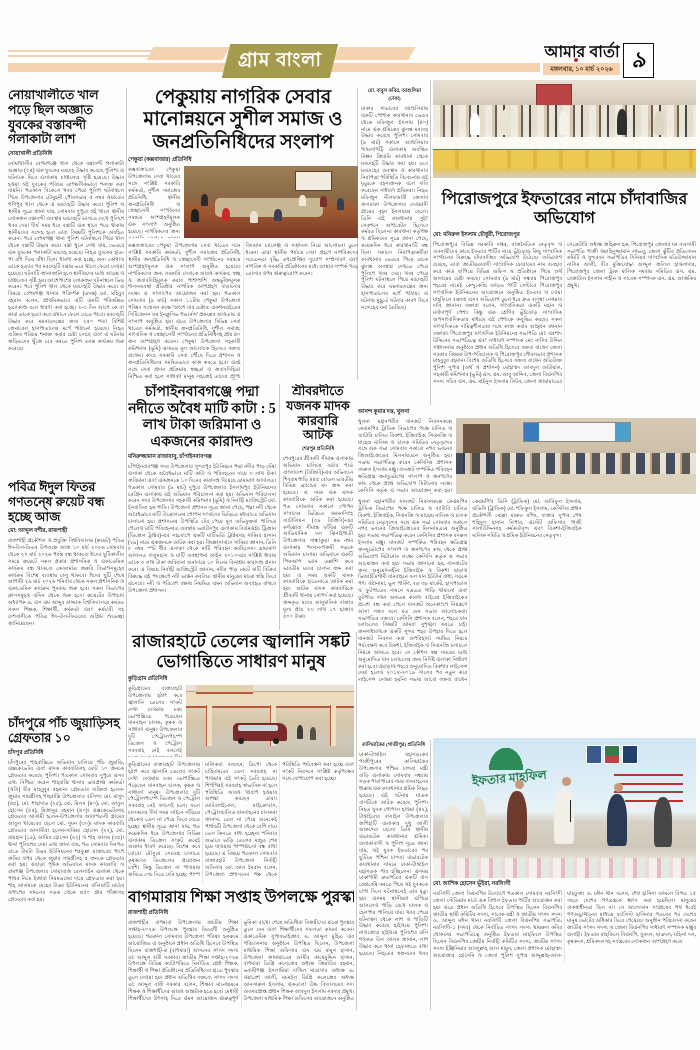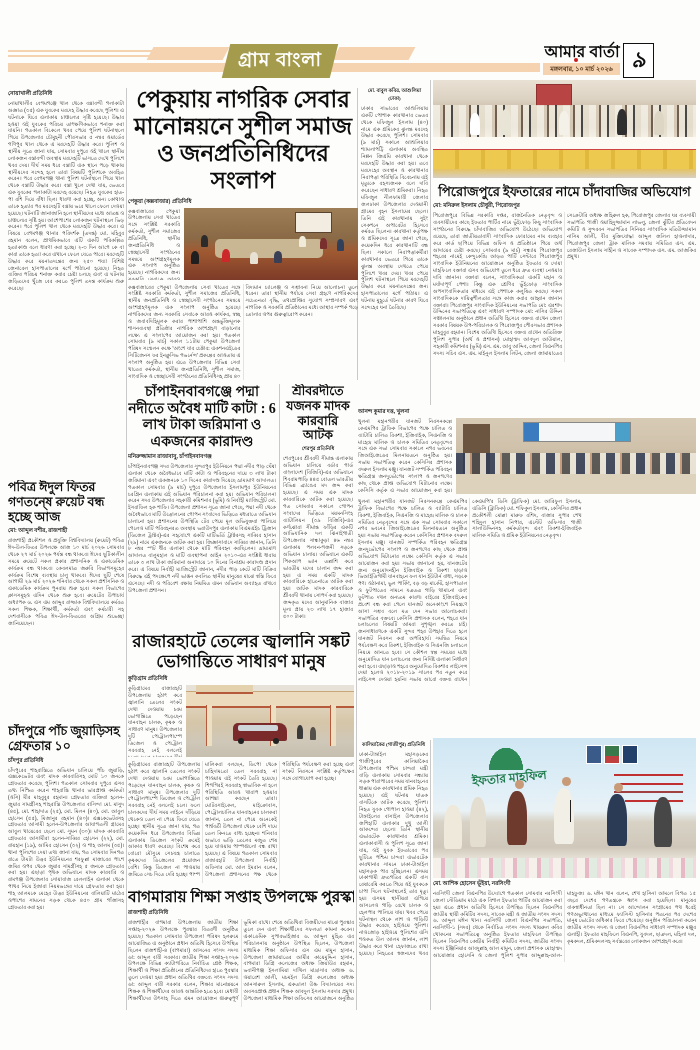--- a/index.html
+++ b/index.html
@@ -66,38 +66,39 @@
   </div>
 
   <div class="vrule" style="left:126px;top:88px;height:922px;"></div>
   <div class="vrule" style="left:357px;top:88px;height:292px;"></div>
   <div class="vrule" style="left:279px;top:384px;height:246px;"></div>
   <div class="vrule" style="left:356px;top:632px;height:378px;"></div>
   <div class="vrule" style="left:430px;top:80px;height:325px;"></div>
   <div class="vrule" style="left:430px;top:740px;height:270px;"></div>
 
   <article class="art" id="art-noakhali" style="left:8px;top:88px;width:116px;height:390px;">
+    <h2 class="hl left" style="font-size:12.5px;">নোয়াখালীতে খাল পড়ে ছিল অজ্ঞাত যুবকের বস্তাবন্দী গলাকাটা লাশ</h2>
     <div class="byline">নোয়াখালী প্রতিনিধি</div>
     <div class="body" style="height:312px;">নোয়াখালীর বেগমগঞ্জে খাল থেকে বস্তাবন্দী গলাকাটা অজ্ঞাত (৩৫) এক যুবকের মরদেহ উদ্ধার করেছে পুলিশ। এ ঘটনাকে ঘিরে এলাকায় চাঞ্চল্যের সৃষ্টি হয়েছে। উদ্ধার হওয়া ওই যুবকের পরিচয় তাৎক্ষণিকভাবে শনাক্ত করা যায়নি। গতকাল বিকেলে খবর পেয়ে পুলিশ ঘটনাস্থলে গিয়ে উপজেলার চৌমুহনী পৌরসভার ৫ নম্বর ওয়ার্ডের গণিপুর খাল থেকে এ মরদেহটি উদ্ধার করে। পুলিশ ও স্থানীয় সূত্রে জানা যায়, সোমবার দুপুরে ওই খালে স্থানীয় লোকজন বস্তাবন্দী অবস্থায় মরদেহটি ভাসতে দেখে পুলিশে খবর দেয়। দীর্ঘ সময় ধরে বস্তাটি এক স্থানে পড়ে থাকায় স্থানীয়দের সন্দেহ হলে তারা বিষয়টি পুলিশকে অবহিত করেন। পরে বেগমগঞ্জ থানা পুলিশ ঘটনাস্থলে গিয়ে খাল থেকে বস্তাটি উদ্ধার করে। বস্তা খুলে দেখা যায়, ভেতরে এক যুবকের গলাকাটা মরদেহ রয়েছে। নিহত যুবকের হাত-পা রশি দিয়ে বাঁধা ছিল। ধারণা করা হচ্ছে, অন্য কোথাও তাকে হত্যার পর মরদেহটি বস্তায় ভরে খালে ফেলে দেওয়া হয়েছে। ঘটনাটি জানাজানি হলে স্থানীয়দের মধ্যে আতঙ্ক ও চাঞ্চল্যের সৃষ্টি হয়। আশেপাশের লোকজন ঘটনাস্থলে ভিড় করেন। পরে পুলিশ খাল থেকে মরদেহটি উদ্ধার করে। এ বিষয়ে বেগমগঞ্জ থানার পরিদর্শক (তদন্ত) মো. মহিবুর রহমান বলেন, প্রাথমিকভাবে এটি একটি পরিকল্পিত হত্যাকাণ্ড বলে ধারণা করা হচ্ছে। ২-৩ দিন আগে কে বা কারা তাকে হত্যা করে এখানে ফেলে যেতে পারে। মরদেহটি উদ্ধার করে ময়নাতদন্তের জন্য ২৫০ শয্যা বিশিষ্ট জেনারেল হাসপাতালের মর্গে পাঠানো হয়েছে। নিহত ব্যক্তির পরিচয় শনাক্ত করার চেষ্টা চলছে এবং এ ঘটনায় জড়িতদের খুঁজে বের করতে পুলিশ তদন্ত কার্যক্রম শুরু করেছে।</div>
   </article>
 
   <article class="art" id="art-ruet" style="left:8px;top:480px;width:116px;height:232px;">
     <h2 class="hl left" style="font-size:12.5px;">পবিত্র ঈদুল ফিতর গণতন্ষে রুয়েট বন্ধ হচ্ছে আজ</h2>
     <div class="byline">মো: আব্দুল বশীর, রাজশাহী</div>
     <div class="body" style="height:168px;">রাজশাহী প্রকৌশল ও প্রযুক্তি বিশ্ববিদ্যালয় (রুয়েট) পবিত্র ঈদ-উল-ফিতর উপলক্ষে আজ ১০ মার্চ ২০২৬ সোমবার থেকে ২৭ মার্চ ২০২৬ পর্যন্ত বন্ধ থাকবে। ঈদের ছুটিকালীন সময়ে রুয়েটে সকল প্রকার প্রশাসনিক ও একাডেমিক কার্যক্রম বন্ধ থাকবে। কেবলমাত্র জরুরি বিভাগসমূহের কার্যক্রম বিশেষ ব্যবস্থায় চালু থাকবে। ঈদের ছুটি শেষে আগামী ২৯ মার্চ ২০২৬ শনিবার থেকে সকল প্রশাসনিক ও একাডেমিক কার্যক্রম পুনরায় শুরু হবে। সকল বিভাগের ক্লাসসমূহও এদিন থেকে শুরু হবে। রুয়েটের উপাচার্য অধ্যাপক ড. এস এম আব্দুর রাজ্জাক বিশ্ববিদ্যালয়ে কর্মরত সকল শিক্ষক, শিক্ষার্থী, কর্মকর্তা এবং কর্মচারী সহ দেশবাসীকে পবিত্র ঈদ-উল-ফিতরের অগ্রিম শুভেচ্ছা জানিয়েছেন।</div>
   </article>
 
-  <article class="art" id="art-chandpur" style="left:8px;top:716px;width:116px;height:294px;margin-top:8px;">
+  <article class="art" id="art-chandpur" style="left:8px;top:716px;width:116px;height:294px;">
     <h2 class="hl left" style="font-size:12.5px;">চাঁদপুরে পাঁচ জুয়াড়িসহ গ্রেফতার ১০</h2>
     <div class="byline">চাঁদপুর প্রতিনিধি</div>
     <div class="body" style="height:230px;">চাঁদপুরের শাহরাস্তিতে অভিযান চালিয়ে পাঁচ জুয়াড়ি, এক্সকেভেটর এবং মাদক কারবারিসহ মোট ১০ জনকে গ্রেফতার করেছে পুলিশ। গতকাল সোমবার দুপুরে এসব তথ্য নিশ্চিত করেন শাহরাস্তি থানার ভারপ্রাপ্ত কর্মকর্তা (ওসি) মীর মাহবুবুর রহমান। গ্রেফতার ব্যক্তিরা হলেন-জুয়ার সামগ্রীসহ শাহরাস্তি উপজেলার বাসিন্দা মো. মাসুদ (৪৫), মো. শাহাদাত (২৫), মো. মিলন (৪০), মো. আবুল হোসেন (৫৫), মিজানুর রহমান (৪০)। এক্সকেভেটরসহ গ্রেফতার আসামী হলেন-উপজেলার আযাগতলী গ্রামের আবুল খায়েরের ছেলে মো. সুমন (৩০)। মাদক কারবারি গ্রেফতার আসামীরা হলেন-সাব্বির হোসেন (২২), মো. রায়হান (১৯), আমির হোসেন (৩২) ও শাহ আলম (৩৫)। থানা পুলিশের দেয়া তথ্য জানা যায়, গত সোমবার দিনগত রাতে টামটা উত্তর ইউনিয়নের শরফুল্লা মাজারের পাশে জমির ওপর থেকে জুয়ার সামগ্রীসহ ৫ জনকে গ্রেফতার করা হয়। এছাড়া পৃথক অভিযানে মাদক কারবারি ও রামগঞ্জ উপজেলার সোয়াবাজ রেললাইন এলাকা থেকে পাথর নিয়ে ইজারা নিয়মভঙ্গের দায়ে গ্রেফতার করা হয়। শাহ আলমকে মেহের উত্তর ইউনিয়নের বালিয়াটি মাঠের ওপাশের সামনের সড়ক থেকে ৪৫০ গ্রাম গাঁজাসহ গ্রেফতার করা হয়।</div>
   </article>
 
   <article class="art" style="left:128px;top:86px;width:230px;height:294px;">
-    <h2 class="hl" style="font-size:23px;">পেকুয়ায় নাগরিক সেবার মানোন্নয়নে সুশীল সমাজ ও জনপ্রতিনিধিদের সংলাপ</h2>
+    <h2 class="hl" style="font-size:19px;">পেকুয়ায় নাগরিক সেবার মানোন্নয়নে সুশীল সমাজ ও জনপ্রতিনিধিদের সংলাপ</h2>
     <div class="byline">পেকুয়া (কক্সবাজার) প্রতিনিধি</div>
     <div class="row" style="height:72px;">
       <div class="body" style="width:52px;height:72px;">কক্সবাজারের পেকুয়া উপজেলায় সেবা খাতের সঙ্গে সংশ্লিষ্ট সরকারি কর্মকর্তা, সুশীল সমাজের প্রতিনিধি, স্থানীয় জনপ্রতিনিধি ও স্বেচ্ছাসেবী সংগঠনের সমন্বয়ে অংশগ্রহণমূলক এক সংলাপ অনুষ্ঠিত হয়েছে। নাগরিকদের জন্য সরকারি সেবাকে আরও কার্যকর, স্বচ্ছ ও জবাবদিহিমূলক করার পাশাপাশি অন্তর্ভুক্তিমূলক শাসনব্যবস্থা প্রতিষ্ঠার নাগরিক অংশগ্রহণ বাড়ানোর লক্ষ্যে এ সংলাপের আয়োজন করা হয়। গতকাল সোমবার (৯ মার্চ) সকাল ১১টায় পেকুয়া উপজেলা পরিষদ সম্মেলন কক্ষে 'অংশে যার চেক্টার: একশনএইডের সিটিজেনস ফর ইনক্লুসিভ গভর্নেন্স' প্রকল্পের আওতায় এ সংলাপ অনুষ্ঠিত হয়। এতে উপজেলার বিভিন্ন সেবা খাতের কর্মকর্তা, স্থানীয় জনপ্রতিনিধি, সুশীল সমাজ, সাংবাদিক ও স্বেচ্ছাসেবী সংগঠনের প্রতিনিধিসহ প্রায় ৪০ জন অংশগ্রহণ করেন। পেকুয়া উপজেলা সহকারী কমিশনার (ভূমি) এসময়ে মূল আলোচক হিসেবে বক্তব্য রাখেন। কাছে সরকারি সেবা পৌঁছে দিতে প্রশাসন ও জনপ্রতিনিধিদের সমন্বিতভাবে কাজ করতে হবে। এরই সঙ্গে সেবা প্রদান প্রক্রিয়ায় স্বচ্ছতা ও জবাবদিহিতা নিশ্চিত করা হলে সাধারণ মানুষ সহজেই তাদের প্রাপ্য সেবা গ্রহণ করতে পারবে। আলোচনায় অংশগ্রহণকারীরা স্বাস্থ্যসেবা, কৃষি সহায়তা, সামাজিক নিরাপত্তা কর্মসূচি, শিক্ষা, নারী ও শিশু উন্নয়নসহ বিভিন্ন সেবা খাতে বিদ্যমান চ্যালেঞ্জ ও সম্ভাবনা নিয়ে আলোচনা তুলে ধরেন। তারা স্থানীয় পর্যায়ে সেবা গ্রহণে নাগরিকদের সচেতনতা বৃদ্ধি, তথ্যপ্রাপ্তির সুযোগ সম্প্রসারণ এবং নাগরিক ও সরকারি প্রতিষ্ঠানের মধ্যে আস্থার সম্পর্ক গড়ে তোলার ওপর গুরুত্বারোপ করেন।</div>
       <div class="photo ph-pekua">
         <div class="abs" style="left:64%;top:6%;width:20%;height:26%;background:#f3ede1;border:1px solid #5a4430;"></div>
         <div class="abs" style="left:18%;top:44%;width:62%;height:26%;background:#c9b794;border-radius:5px;"></div>
         <div class="fig" style="left:10%;top:38%;width:7px;height:12px;background:#2b2b2b;"></div>
         <div class="fig" style="left:22%;top:58%;width:8px;height:13px;background:#cc2a2a;"></div>
         <div class="fig" style="left:38%;top:62%;width:8px;height:12px;background:#e8e2d4;"></div>
         <div class="fig" style="left:52%;top:60%;width:8px;height:12px;background:#3a3f55;"></div>
@@ -120,27 +121,27 @@
       <div class="abs" style="left:39%;top:4%;width:13%;height:20%;background:#b84444;border:1px solid #903030;"></div>
       <div class="crowd" style="left:0;top:26%;width:100%;height:36%;background:repeating-linear-gradient(90deg,#f4f0e6 0 7px,#d9cdba 7px 10px,#675647 10px 12px,#efeade 12px 18px,#3c3c3c 18px 20px,#e9e2d2 20px 26px);opacity:.9;"></div>
       <div class="abs" style="left:0;top:58%;width:100%;height:12%;background:#fcfaf3;"></div>
       <div class="abs" style="left:0;top:70%;width:100%;height:20%;background:repeating-linear-gradient(90deg,#eec94f 0 22px,#e0b93c 22px 26px);border-top:1px solid #c44;"></div>
       <div class="fig" style="left:14%;top:34%;width:10px;height:22px;background:#ffffff;"></div>
       <div class="fig" style="left:26%;top:30%;width:10px;height:26px;background:#e8e4d6;"></div>
       <div class="fig" style="left:48%;top:32%;width:10px;height:24px;background:#f4f1e8;"></div>
       <div class="fig" style="left:70%;top:30%;width:10px;height:26px;background:#2f2f2f;"></div>
       <div class="fig" style="left:84%;top:32%;width:10px;height:24px;background:#ddd6c4;"></div>
     </div>
-    <h2 class="hl" style="font-size:13px;margin-top:6px;">পিরোজপুরে ইফতারের নামে চাঁদাবাজির অভিযোগ</h2>
+    <h2 class="hl" style="font-size:16px;margin-top:12px;">পিরোজপুরে ইফতারের নামে চাঁদাবাজির অভিযোগ</h2>
     <div class="byline">মো: মনিরুল ইসলাম চৌধুরী, পিরোজপুর</div>
     <div class="body cols2" style="height:150px;">পিরোজপুরে বিভিন্ন সরকারি দপ্তর, রাজনৈতিক নেতৃবৃন্দ ও ব্যবসায়ীদের কাছে ইফতার পার্টির নামে ভুঁইফোড় কিছু সাংবাদিক সংগঠনের বিরুদ্ধে চাঁদাবাজির অভিযোগ উঠেছে। অভিযোগ রয়েছে, তারা জাতীয়তাবাদী সাংবাদিক ফোরামের নাম ব্যবহার করে কার্ড ছাপিয়ে বিভিন্ন অফিস ও প্রতিষ্ঠানে গিয়ে অর্থ আদায়ের চেষ্টা করছে। সোমবার (৯ মার্চ) সন্ধ্যায় পিরোজপুর শহরের নামেই কেন্দুকেন্দ্রি আড়ত পার্টি সেন্টারে পিরোজপুর সাংবাদিক ইউনিয়নের আয়োজনে অনুষ্ঠিত ইফতার ও দোয়া মাহফিলে বক্তারা এসব অভিযোগ তুলে ধরে দ্রুত ব্যবস্থা নেওয়ার দাবি জানান। বক্তারা বলেন, সাংবাদিকতা একটি মহান ও মর্যাদাপূর্ণ পেশা। কিন্তু এক শ্রেণির ভুঁইফোড় সাংবাদিক অপসাংবাদিকতার মাধ্যমে এই পেশাকে কলুষিত করছে। সকল সাংবাদিককে দায়িত্বশীলতার সঙ্গে কাজ করার আহ্বান জানান বক্তারা। পিরোজপুর সাংবাদিক ইউনিয়নের সভাপতি মো: এরশাদ উদ্দিনের সভাপতিত্বে এবং সাধারণ সম্পাদক মো: নাসির উদ্দিন সঞ্চালনায় অনুষ্ঠানে প্রধান অতিথি হিসেবে বক্তব্য রাখেন জেলা সরকার বিষয়ক উপ-পরিচালক ও পিরোজপুর পৌরসভার প্রশাসক মাহবুবুর রহমান। বিশেষ অতিথি হিসেবে বক্তব্য রাখেন অতিরিক্ত পুলিশ সুপার (অর্থ ও প্রশাসন) মোহাম্মদ আবদুল আউয়াল, সহকারী কমিশনার (ভূমি) এস. এম. আবু আব্দিব, জেলা বিএনপির সদস্য সচিব এস. এম. মাইনুল ইসলাম লিটন, জেলা জামায়াতের সেক্রেটারি অধ্যক্ষ জহিরুল হক, পিরোজপুর জেলার ঘর ব্যবসায়ী সভাপতি গাজী ওয়াহিদুজ্জামান লাভলু, জেলা ঝুঁটির প্রতিবেদন কমিটি ও সুন্দরবন সভাপতির সিনিয়র সাংবাদিক মতিউজ্জামান নাসিম আলী, বীর মুক্তিযোদ্ধা আব্দুল জলিল হাওলাদার, পিরোজপুর জেলা ট্রাক মালিক সমবায় সমিতির এস. এম. রেজাউল ইসলাম সাহীন ও সাবেক সম্পাদক এস. এম. আজকির প্রমুখ।</div>
   </article>
 
   <article class="art" style="left:128px;top:384px;width:148px;height:246px;">
-    <h2 class="hl" style="font-size:14px;">চাঁপাইনবাবগঞ্জে পদ্মা নদীতে অবৈধ মাটি কাটা : 6 লাখ টাকা জরিমানা ও একজনের কারাদণ্ড</h2>
+    <h2 class="hl" style="font-size:14px;">চাঁপাইনবাবগঞ্জে পদ্মা নদীতে অবৈধ মাটি কাটা : 5 লাখ টাকা জরিমানা ও একজনের কারাদণ্ড</h2>
     <div class="byline">মনিরুজ্জামান রাজাবাবু, চাঁপাইনবাবগঞ্জ</div>
     <div class="body" style="height:178px;">চাঁপাইনবাবগঞ্জ সদর উপজেলার সুন্দরপুর ইউনিয়নে পদ্মা নদীর পাড় ঘেঁষা এলাকা থেকে অবৈধভাবে মাটি কাটা ও পরিবহনের দায়ে ৩ লাখ টাকা জরিমানা এবং একজনকে ১০ দিনের কারাদণ্ড দিয়েছে ভ্রাম্যমাণ আদালত। গতকাল সোমবার (৯ মার্চ) দুপুরে উপজেলার ইসলামপুর ইউনিয়নের চরগ্রিন এলাকায় এই অভিযান পরিচালনা করা হয়। অভিযান পরিচালনা করেন সদর উপজেলার সহকারী কমিশনার (ভূমি) ও নির্বাহী ম্যাজিস্ট্রেট মো. ইসরাফিল হক শাফি। উপজেলা প্রশাসন সূত্রে জানা গেছে, পদ্মা নদী থেকে অবৈধভাবে মাটি উত্তোলনের গোপন সংবাদের ভিত্তিতে মধ্যরাতে অভিযান চালানো হয়। প্রশাসনের উপস্থিতি টের পেয়ে মূল অভিযুক্তরা পালিয়ে গেলেও মাটি পরিবহনরত অবস্থায় ভরাউদপুর এলাকায় বিএমএইচ ট্রিজান (ডিজেল ট্রাক্টর)-এর সহযোগে একটি মাটিভর্তি ট্রাক্টরসহ সাব্বির হাসান (২৯) নামে একজনকে আটক করা হয়। জিজ্ঞাসাবাদে সাব্বির জানান, তিনি ৮ নম্বর স্পট ধীর এলাকা থেকে মাটি পরিবহন করছিলেন। ভ্রাম্যমাণ আদালত বালুমহাল ও মাটি ব্যবস্থাপনা আইন ২০১০-এর সংশ্লিষ্ট ধারায় তাকে ৩ লাখ টাকা জরিমানা অনাদায়ে ১০ দিনের বিনাশ্রম কারাদণ্ড প্রদান করে। এ বিষয়ে নির্বাহী ম্যাজিস্ট্রেট জানান, নদীর পাড় কেটে মাটি বিক্রির বিরুদ্ধে এই পদক্ষেপে নদী ভাঙন কবলিত স্থানীয় মানুষের মাঝে স্বস্তি ফিরে এসেছে। নদী ও পরিবেশ রক্ষায় নিয়মিত এমন অভিযান অব্যাহত রাখবে উপজেলা প্রশাসন।</div>
   </article>
 
   <article class="art" style="left:283px;top:384px;width:70px;height:246px;">
     <h2 class="hl" style="font-size:12.5px;">শ্রীবরদীতে যজনক মাদক কারবারি আটক</h2>
     <div class="byline" style="text-align:center;font-size:5px;">শেরপুর প্রতিনিধি</div>
     <div class="body" style="height:186px;">শেরপুরের শ্রীবরদী সীমান্ত এলাকায় অভিযান চালিয়ে বর্ডার গার্ড বাংলাদেশ (বিজিবি)-এর অভিযানে শিবরামপাড়ি ৪৪৫ বোতল ভারতীয় বিভিন্ন ব্র্যান্ডের মদ জব্দ করা হয়েছে। এ সময় এক মাদক কারবারিকে আটক করা হয়েছে। গত সোমবার সকালে গোপন সংবাদের ভিত্তিতে ময়মনসিংহ ব্যাটালিয়ন (৩৯ বিজিবি)-এর কর্ণঝোরা সীমান্ত ফাঁড়ির একটি আভিযানিক দল ঝিনাইগাতী উপজেলার সান্ধাকুড়া ৪৬ নম্বর এলাকায় পলবন-গজনী সড়কে অভিযান চালায়। অভিযানে একটি পিকআপ ভ্যান তল্লাশি করে ভারতীয় মদের চালান জব্দ করা হয়। এ সময় একটি মাদক কারবারিকে হাতেনাতে আটক করা হয়। আটক মাদক কারবারিকে শ্রীবরদী থানায় সোপর্দ করা হয়েছে। জব্দকৃত মদের আনুমানিক বাজার মূল্য প্রায় ২৩ লাখ ১৭ হাজার ৫০০ টাকা।</div>
   </article>
 

